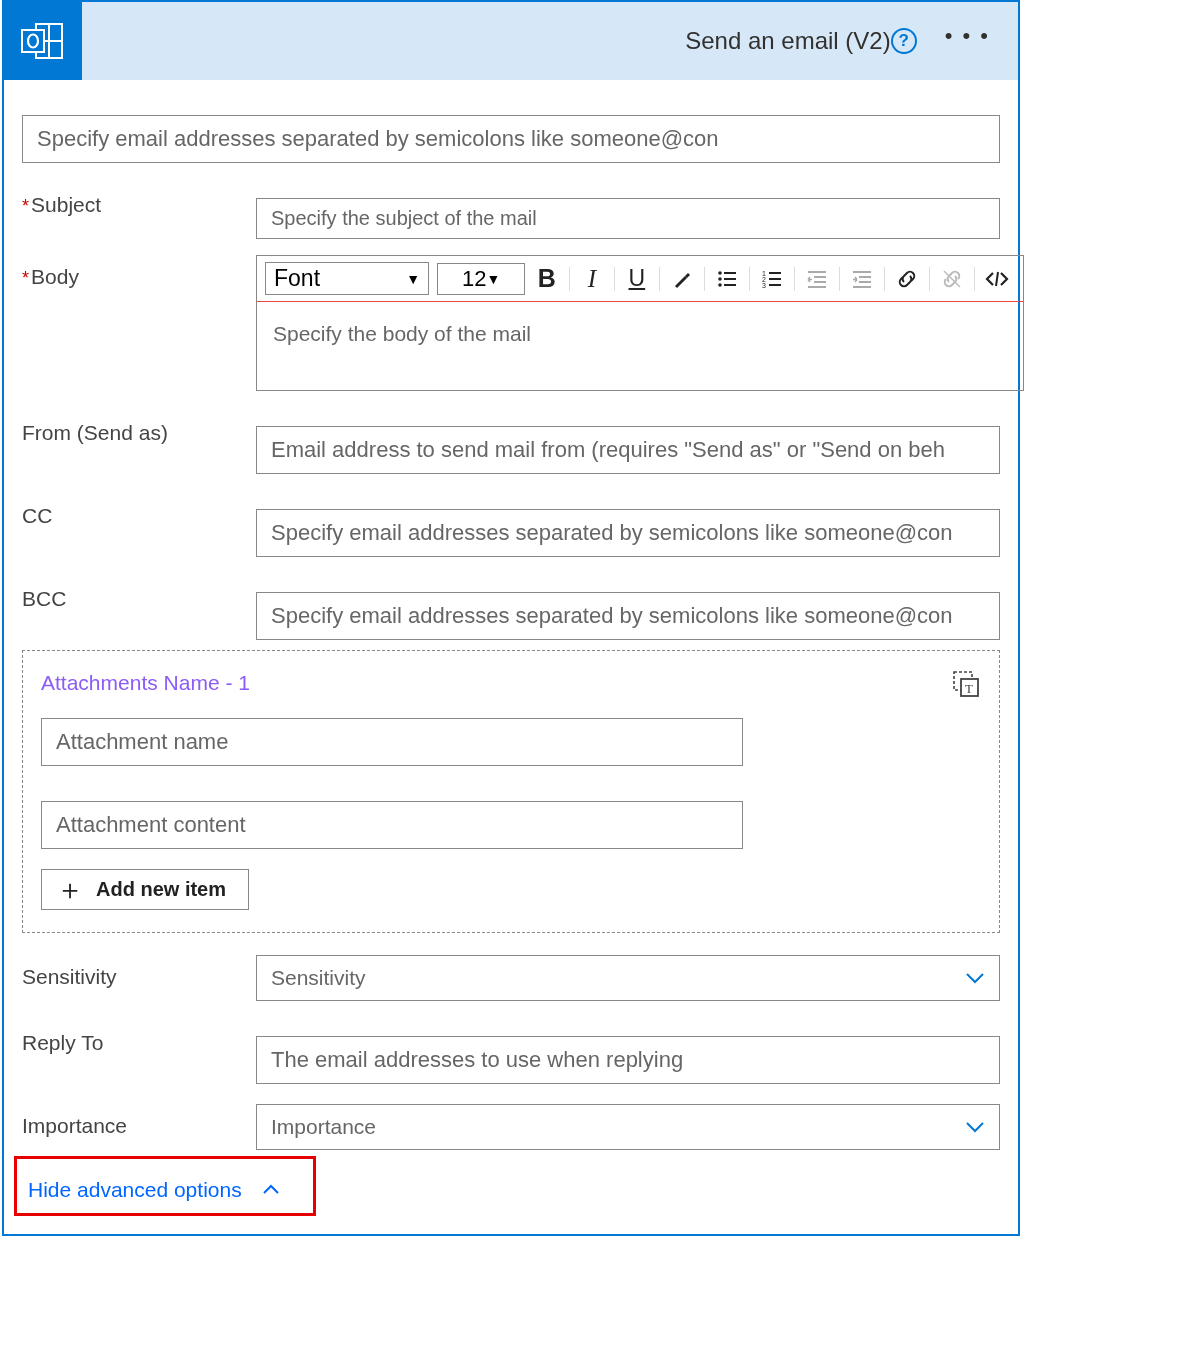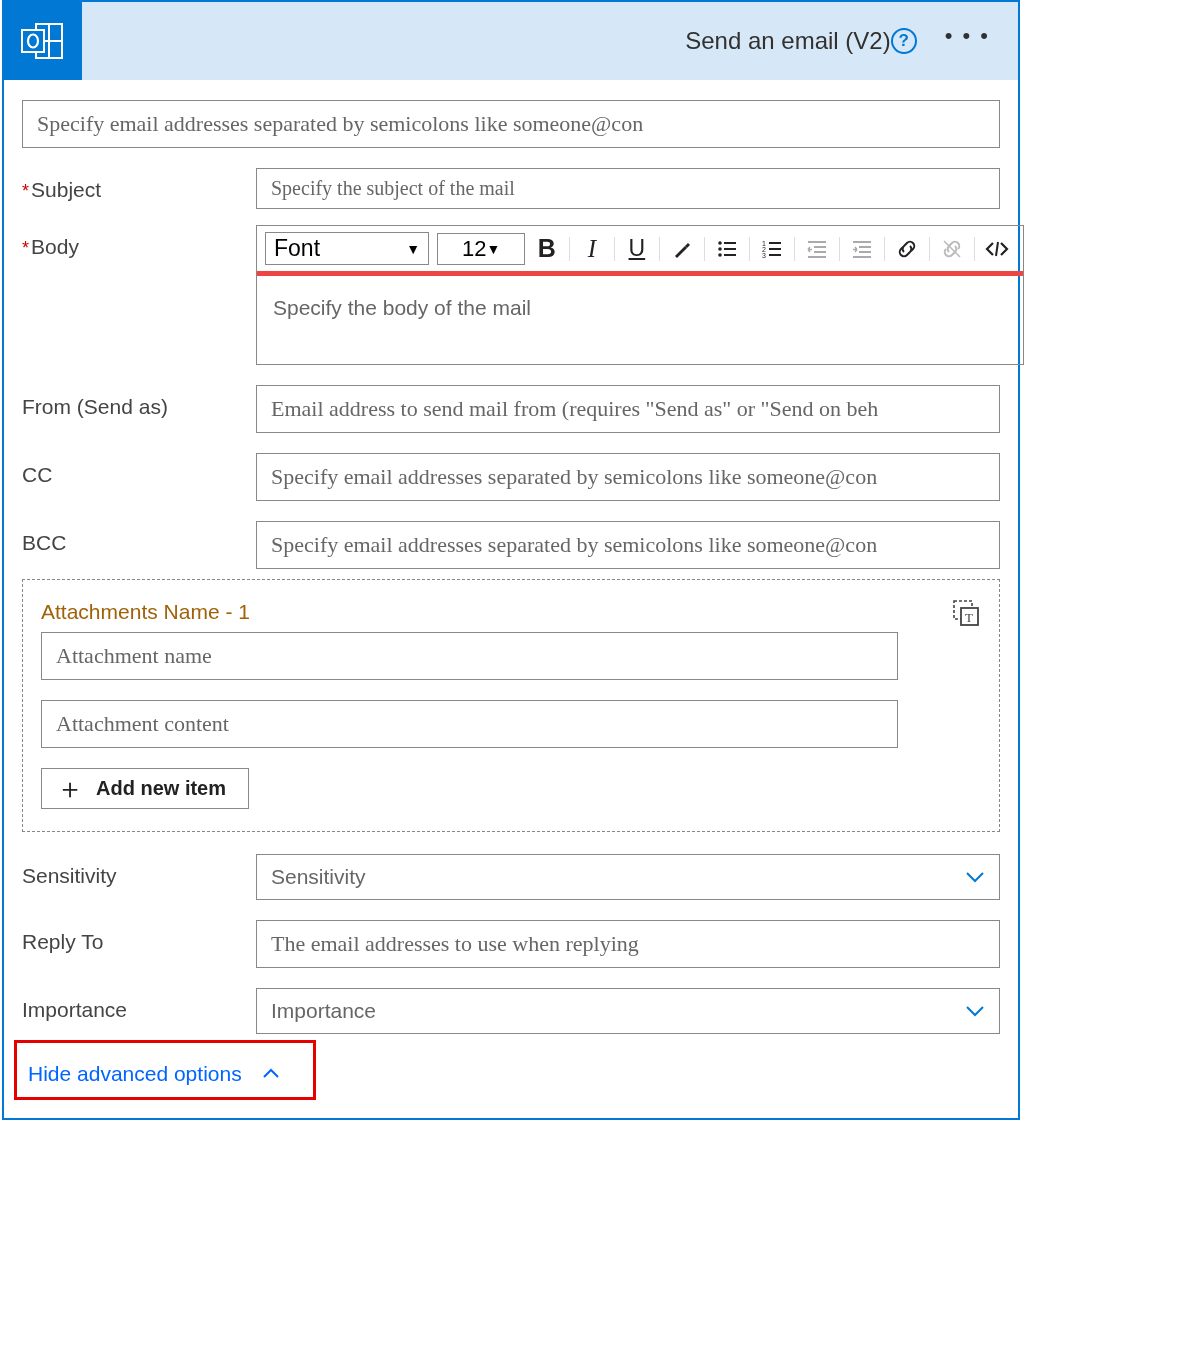--- a/index.html
+++ b/index.html
@@ -68,36 +68,37 @@
     padding-top: 10px;
   }
   .req::before { content: "*"; color: #c00; margin-right: 2px; font-size: 18px; }
   .field { flex: 1; }
   .input {
     width: 100%;
     border: 1px solid #8a8886;
     padding: 10px 14px;
     font-size: 22px;
     color: #555;
-    font-family: Liberation Serif, serif;
+    font-family: Liberation Sans, sans-serif;
     outline: none;
     background: #fff;
+    margin-top: 15px;
   }
   .input.small { font-size: 20px; padding: 8px 14px; }
   .input::placeholder { color: #666; }
   .rte {
     border: 1px solid #8a8886;
     width: 100%;
   }
   .toolbar {
     display: flex;
     align-items: center;
     padding: 6px 8px;
     gap: 4px;
-    border-bottom: 5px solid #ef4444;
+    border-bottom: 1px solid #ef4444;
   }
   .tb-font {
     border: 1px solid #8a8886;
     padding: 2px 8px;
     font-size: 23px;
     width: 164px;
     display: flex;
     justify-content: space-between;
     align-items: center;
     cursor: pointer;
@@ -137,25 +138,25 @@
   }
   .attach-box {
     border: 1.5px dashed #888;
     padding: 20px 18px 22px 18px;
     margin-top: 6px;
     margin-bottom: 22px;
     position: relative;
   }
   .attach-label {
     font-size: 21px;
-    color: #a16207;
+    color: #8b5cf6;
     margin-bottom: 8px;
   }
   .attach-input {
-    width: 857px;
+    width: 702px;
     max-width: 100%;
   }
   .attach-group { margin-bottom: 20px; }
   .switch-icon {
     position: absolute;
     top: 20px;
     right: 20px;
     cursor: pointer;
   }
   .add-btn {

